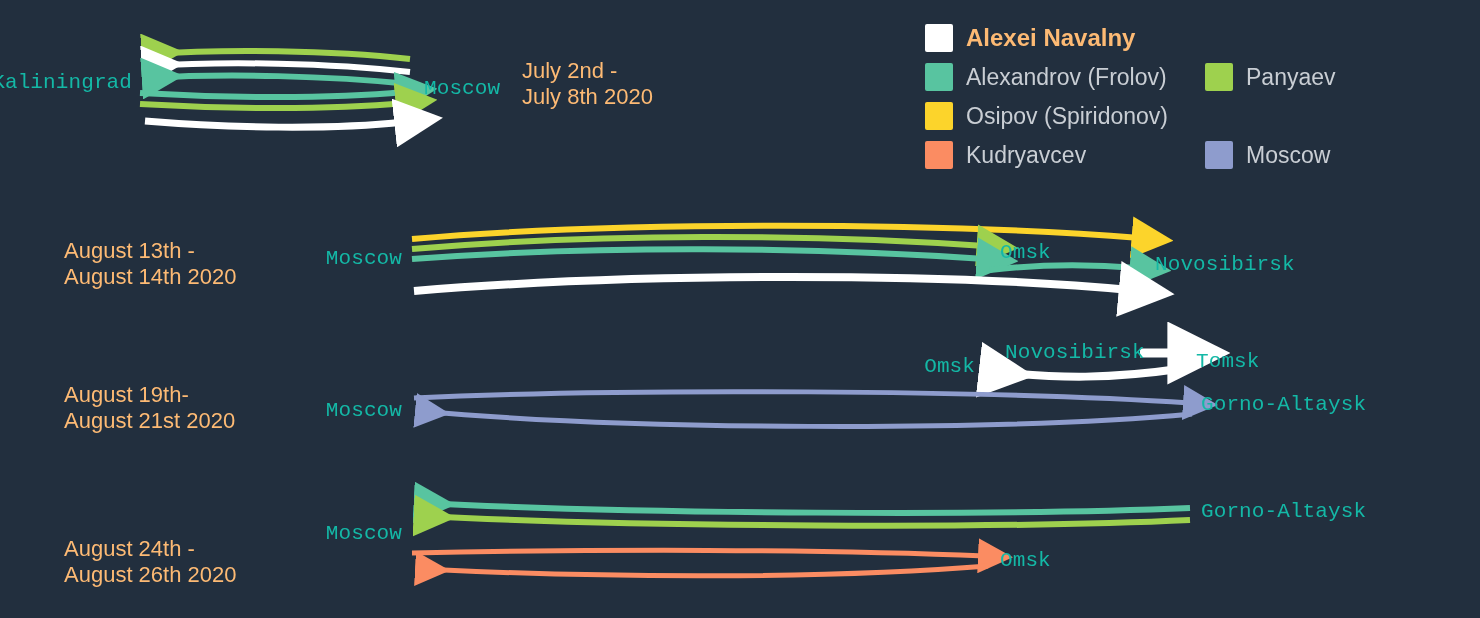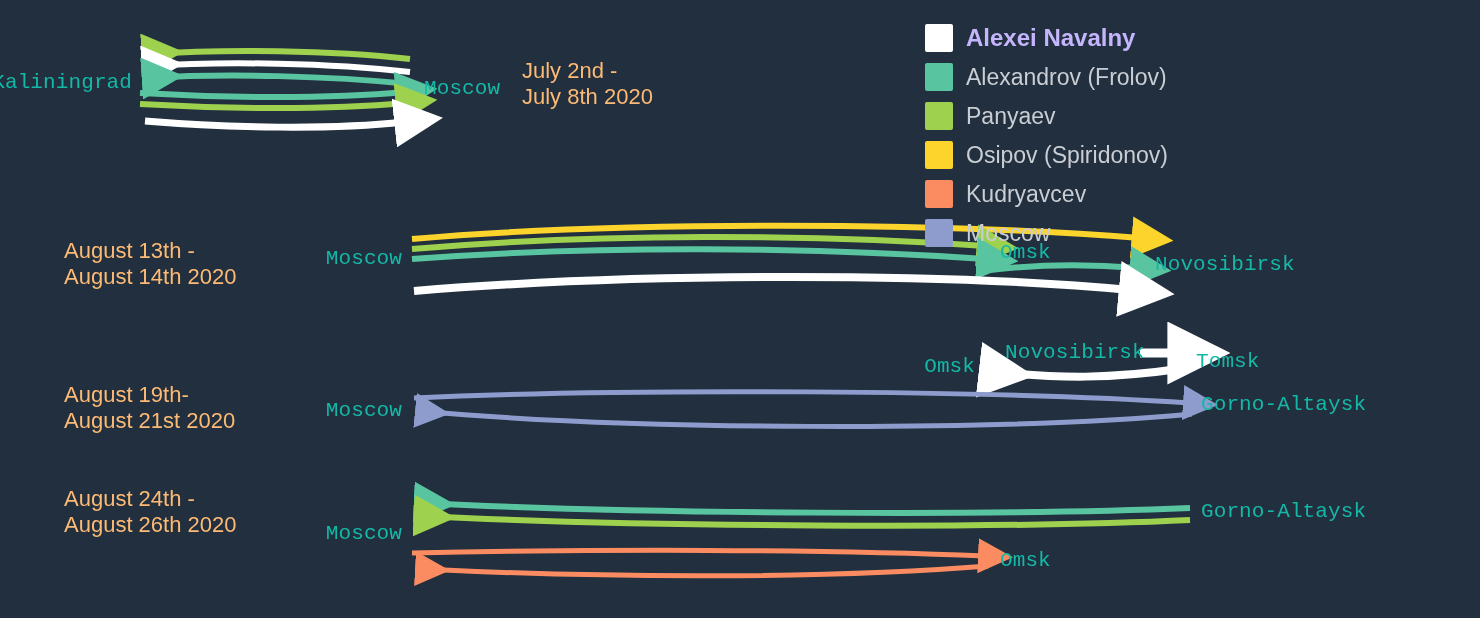--- a/index.html
+++ b/index.html
@@ -33,37 +33,37 @@
     white-space:nowrap;
     font-family:"Liberation Sans", sans-serif;
   }
 
   
   #legend{
     position:absolute;
     left:925px;top:24px;
     width:540px;
   }
-  .legend-row{display:flex;align-items:flex-start;flex-direction:column;}
+  .legend-row{display:flex;align-items:flex-start;}
   .legend-item{display:flex;align-items:center;margin-bottom:11px;}
   .legend-item.col1{width:280px;}
   .swatch{
     width:28px;height:28px;
     border-radius:2px;
     flex:0 0 28px;
     margin-right:13px;
   }
   .legend-label{
     color:#c9ced4;
     font-size:23px;
     white-space:nowrap;
     font-family:"Liberation Sans", sans-serif;
   }
   .legend-item.lead .legend-label{
-    color:#c4b5fd;
+    color:#fdba74;
     font-weight:bold;
     font-size:24px;
   }
 </style>
 </head>
 <body style="background: rgb(34, 47, 62);">
 
 <div id="stage">
 
   <svg class="flows" viewBox="0 0 1480 618" xmlns="http://www.w3.org/2000/svg">
@@ -160,21 +160,21 @@
     <div>July 8th 2020</div>
   </div>
   <div class="period" style="left:64px;top:238px">
     <div>August 13th -</div>
     <div>August 14th 2020</div>
   </div>
   <div class="period" style="left:64px;top:382px">
     <div>August 19th-</div>
     <div>August 21st 2020</div>
   </div>
-  <div class="period" style="left:64px;top:486px">
+  <div class="period" style="left:64px;top:536px">
     <div>August 24th -</div>
     <div>August 26th 2020</div>
   </div>
 
   <div id="legend">
     <div class="legend-item lead">
       <span class="swatch" style="background: rgb(255, 255, 255);"></span>
       <span class="legend-label">Alexei Navalny</span>
     </div>
 

